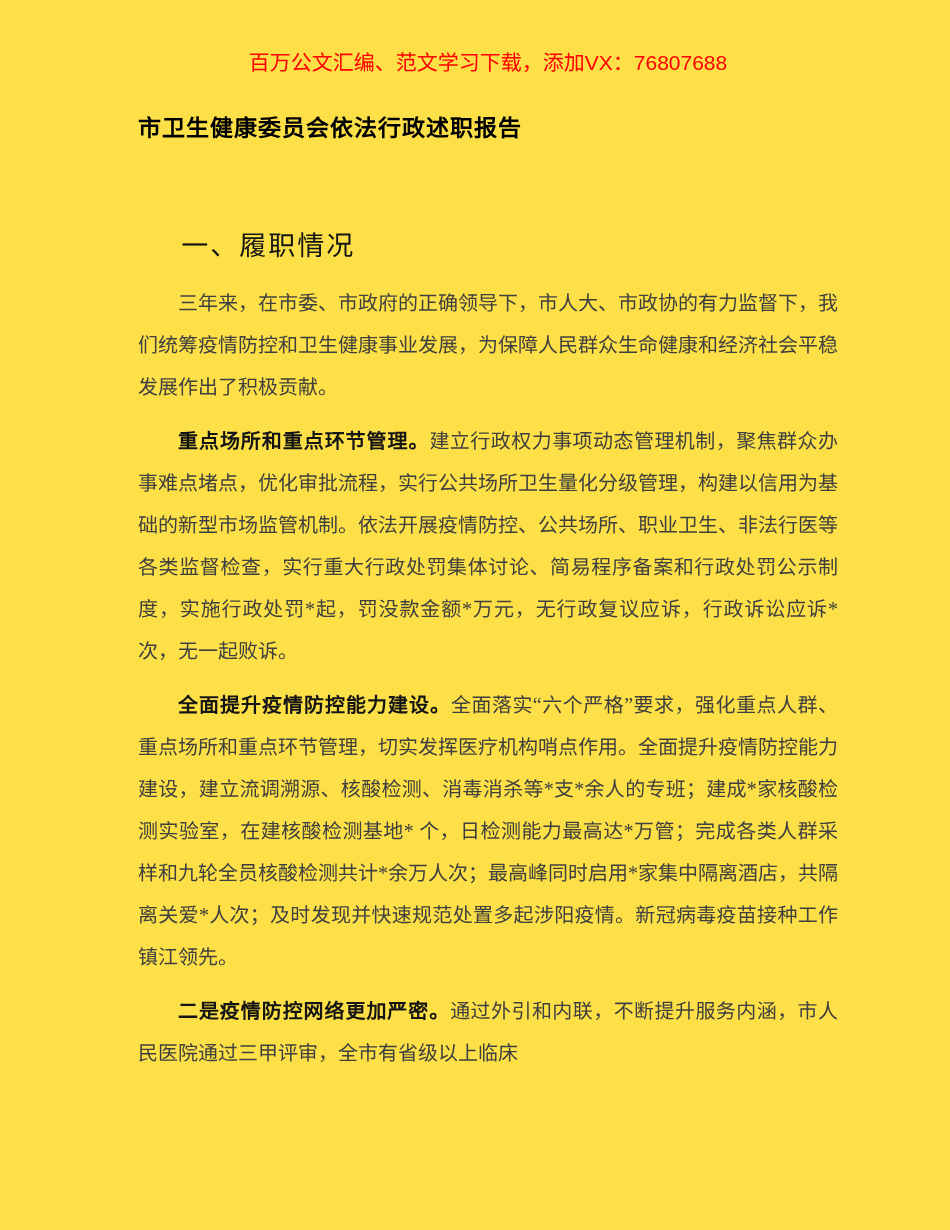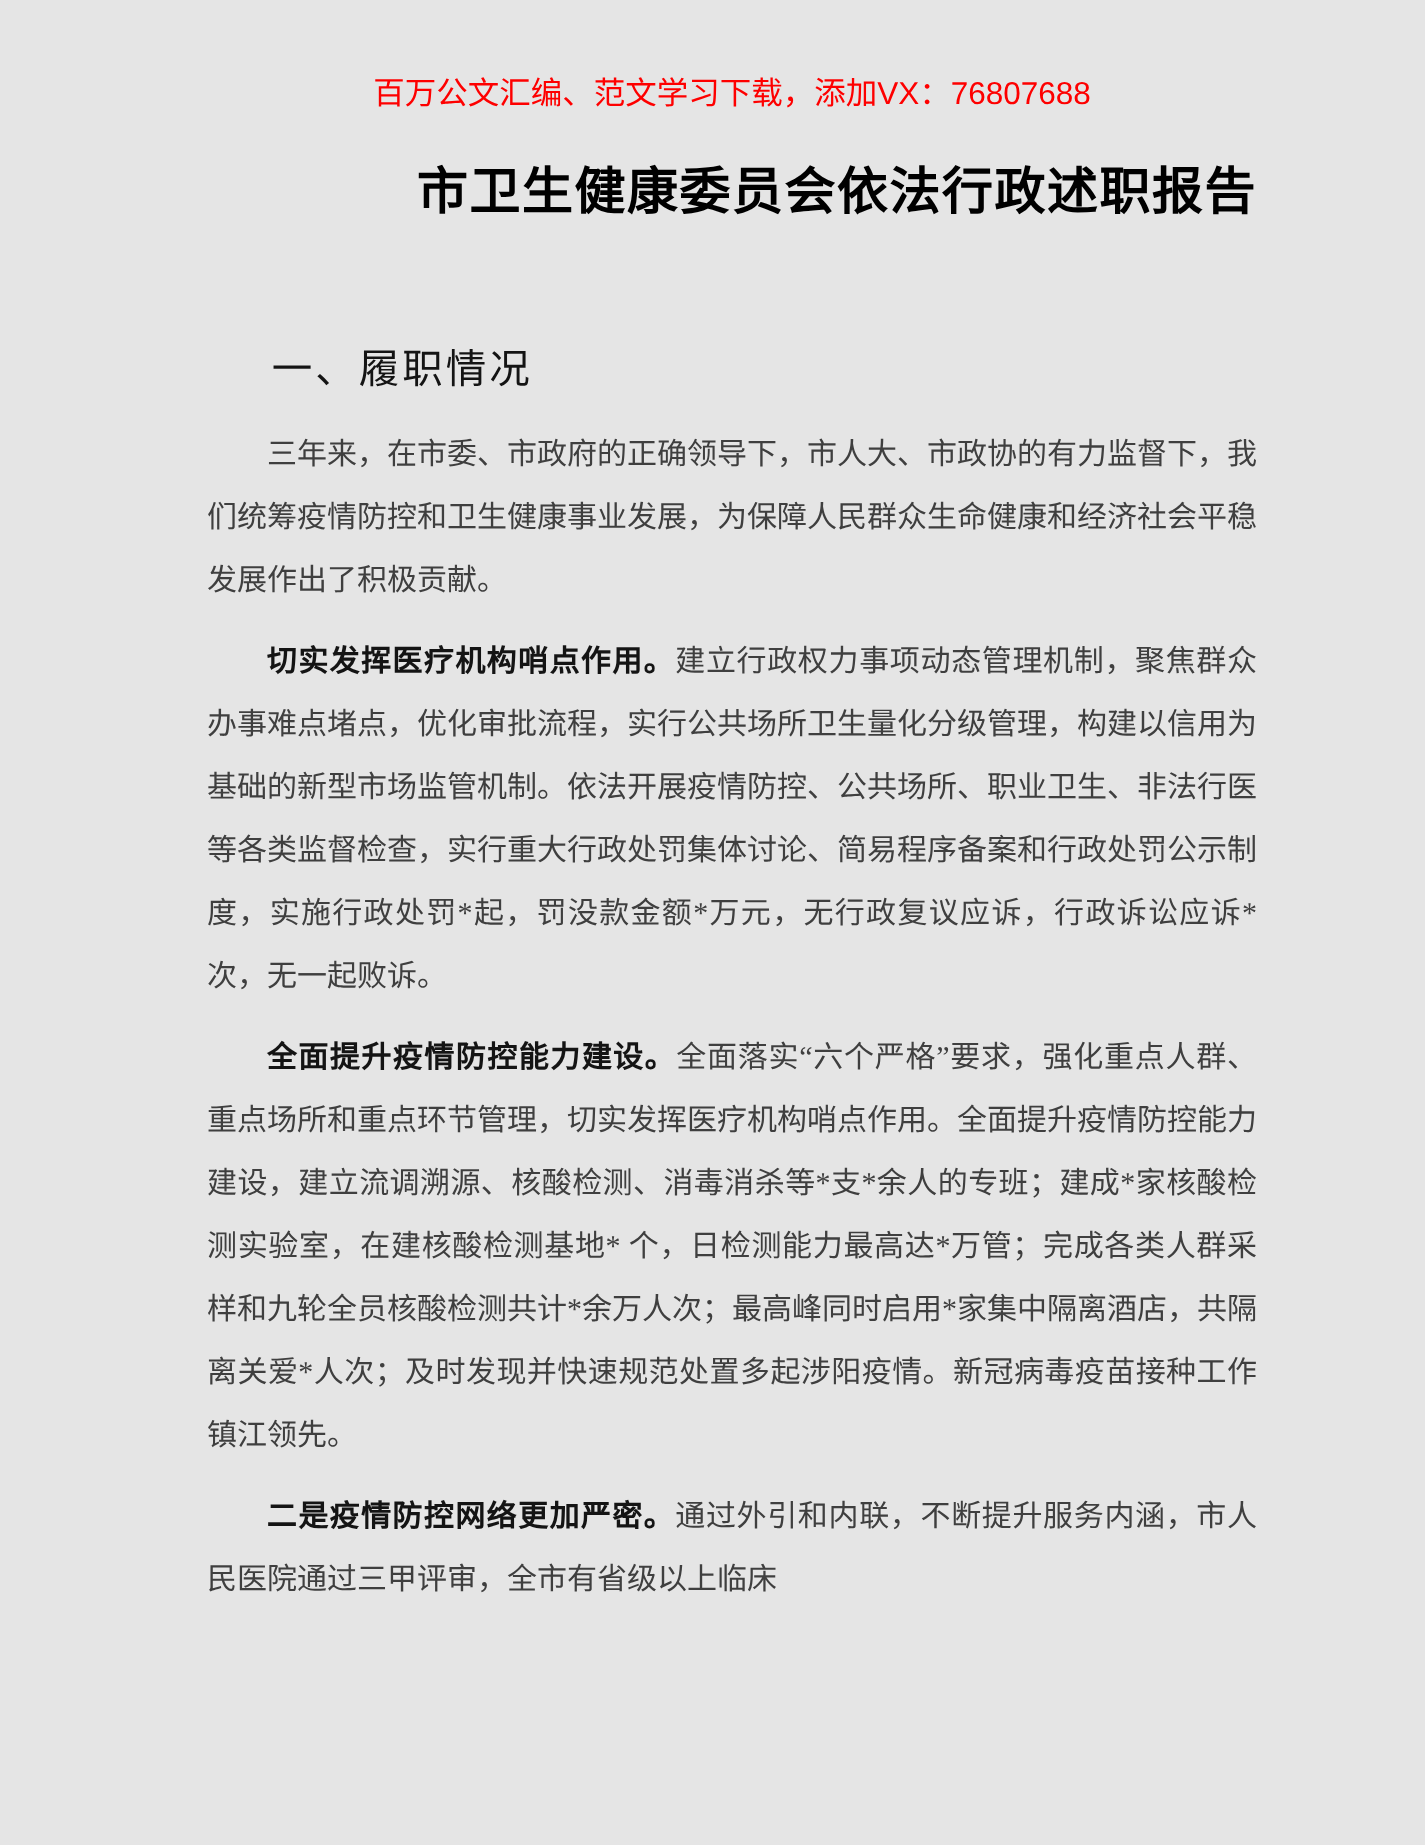--- a/index.html
+++ b/index.html
@@ -5,41 +5,41 @@
   html, body {
     margin: 0;
     padding: 0;
     background: #ffffff;
   }
   .page {
     position: relative;
     width: 950px;
     height: 1230px;
     margin: 0 auto;
-    background: #e5e5e5;
+    background: #fde047;
     box-sizing: border-box;
     padding: 50px 112px 0 138px;
     overflow: hidden;
   }
   .header-note {
     font-family: "Liberation Sans", "DejaVu Sans", sans-serif;
     font-size: 21px;
     line-height: 26px;
     color: #fe0000;
     text-align: center;
     font-weight: 400;
   }
   .doc-title {
     margin: 30px 0 0 0;
     font-family: "Liberation Serif", "DejaVu Serif", serif;
-    font-size: 34px;
+    font-size: 23px;
     line-height: 46px;
     font-weight: 700;
     color: #000000;
-    text-align: right;
+    text-align: left;
     letter-spacing: 1px;
   }
   .section-heading {
     margin: 74px 0 6px 0;
     font-family: "Liberation Sans", "DejaVu Sans", sans-serif;
     font-size: 27px;
     line-height: 40px;
     font-weight: 400;
     color: #141414;
     text-indent: 1.6em;
@@ -72,19 +72,19 @@
 <div class="page">
 
   <div class="header-note">百万公文汇编、范文学习下载，添加VX：76807688</div>
 
   <h1 class="doc-title">市卫生健康委员会依法行政述职报告</h1>
 
   <h2 class="section-heading">一、履职情况</h2>
 
   <p class="body-para first"><span>三年来，在市委、市政府的正确领导下，市人大、市政协的有力监督下，我们统筹疫情防控和卫生健康事业发展，为保障人民群众生命健康和经济社会平稳发展作出了积极贡献。</span></p>
 
-  <p class="body-para"><b class="para-lead">切实发挥医疗机构哨点作用。</b><span>建立行政权力事项动态管理机制，聚焦群众办事难点堵点，优化审批流程，实行公共场所卫生量化分级管理，构建以信用为基础的新型市场监管机制。依法开展疫情防控、公共场所、职业卫生、非法行医等各类监督检查，实行重大行政处罚集体讨论、简易程序备案和行政处罚公示制度，实施行政处罚*起，罚没款金额*万元，无行政复议应诉，行政诉讼应诉*次，无一起败诉。</span></p>
+  <p class="body-para"><b class="para-lead">重点场所和重点环节管理。</b><span>建立行政权力事项动态管理机制，聚焦群众办事难点堵点，优化审批流程，实行公共场所卫生量化分级管理，构建以信用为基础的新型市场监管机制。依法开展疫情防控、公共场所、职业卫生、非法行医等各类监督检查，实行重大行政处罚集体讨论、简易程序备案和行政处罚公示制度，实施行政处罚*起，罚没款金额*万元，无行政复议应诉，行政诉讼应诉*次，无一起败诉。</span></p>
 
   <p class="body-para"><b class="para-lead">全面提升疫情防控能力建设。</b><span>全面落实“六个严格”要求，强化重点人群、重点场所和重点环节管理，切实发挥医疗机构哨点作用。全面提升疫情防控能力建设，建立流调溯源、核酸检测、消毒消杀等*支*余人的专班；建成*家核酸检测实验室，在建核酸检测基地* 个，日检测能力最高达*万管；完成各类人群采样和九轮全员核酸检测共计*余万人次；最高峰同时启用*家集中隔离酒店，共隔离关爱*人次；及时发现并快速规范处置多起涉阳疫情。新冠病毒疫苗接种工作镇江领先。</span></p>
 
   <p class="body-para"><b class="para-lead">二是疫情防控网络更加严密。</b><span>通过外引和内联，不断提升服务内涵，市人民医院通过三甲评审，全市有省级以上临床</span></p>
 
 </div>
 
 </body></html>

